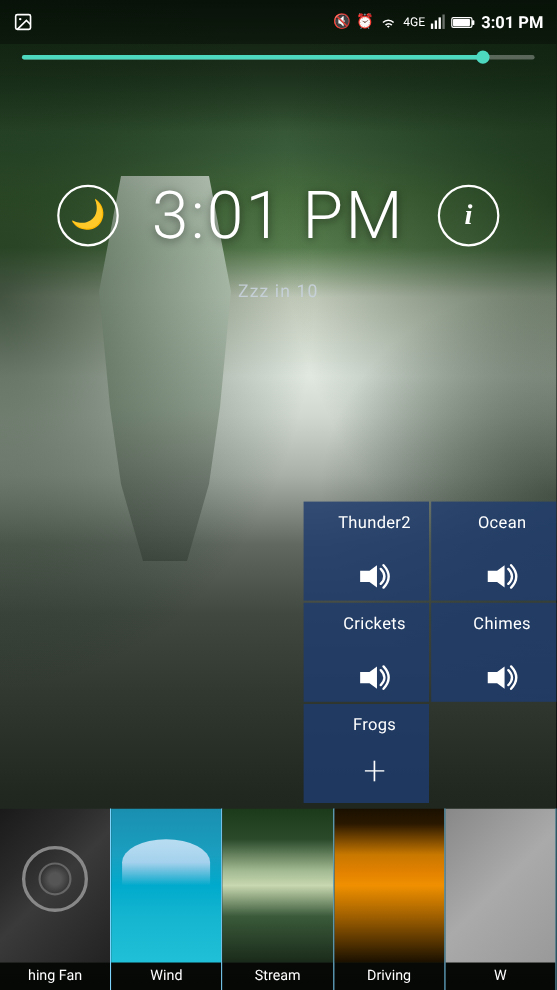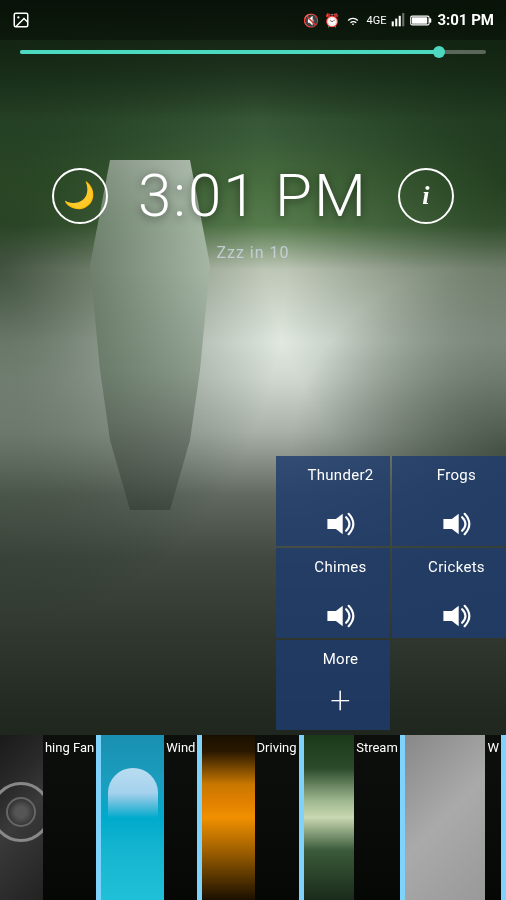--- a/index.html
+++ b/index.html
@@ -192,21 +192,21 @@
       font-size: 60px;
       font-weight: 300;
       color: white;
       letter-spacing: 2px;
       text-shadow: 0 2px 8px rgba(0,0,0,0.5);
     }
 
     .zzz-text {
       color: rgba(200, 210, 220, 0.9);
       font-size: 16px;
-      margin-top: 12px;
+      margin-top: 24px;
       letter-spacing: 1px;
       text-align: center;
     }
 
     
     .sound-grid {
       position: absolute;
       bottom: 170px;
       right: 0;
       width: 230px;
@@ -248,24 +248,25 @@
       left: 0;
       right: 0;
       height: 165px;
       display: flex;
       z-index: 10;
     }
 
     .thumb-item {
       flex: 1;
       display: flex;
+      flex-direction: column;
       overflow: hidden;
       cursor: pointer;
       position: relative;
-      border-right: 5px solid #7dd3fc;
+      border-right: 1px solid #7dd3fc;
     }
 
     .thumb-img {
       flex: 1;
       position: relative;
       overflow: hidden;
     }
 
     .thumb-fan {
       background: linear-gradient(135deg, #1a1a1a 0%, #2a2a2a 30%, #3a3a3a 50%, #222 100%);
@@ -401,48 +402,48 @@
     <span class="sound-label">Thunder2</span>
     <svg class="speaker-svg" viewBox="0 0 40 32" fill="white">
       <polygon points="4,10 14,10 22,4 22,28 14,22 4,22"></polygon>
       <path d="M26,8 Q34,16 26,24" fill="none" stroke="white" stroke-width="2.5" stroke-linecap="round"></path>
       <path d="M29,4 Q40,16 29,28" fill="none" stroke="white" stroke-width="2.5" stroke-linecap="round"></path>
     </svg>
   </div>
 
 
   <div class="sound-tile">
-    <span class="sound-label">Frogs</span>
+    <span class="sound-label">Ocean</span>
+    <svg class="speaker-svg" viewBox="0 0 40 32" fill="white">
+      <polygon points="4,10 14,10 22,4 22,28 14,22 4,22"></polygon>
+      <path d="M26,8 Q34,16 26,24" fill="none" stroke="white" stroke-width="2.5" stroke-linecap="round"></path>
+      <path d="M29,4 Q40,16 29,28" fill="none" stroke="white" stroke-width="2.5" stroke-linecap="round"></path>
+    </svg>
+  </div>
+
+  <div class="sound-tile">
+    <span class="sound-label">Crickets</span>
     <svg class="speaker-svg" viewBox="0 0 40 32" fill="white">
       <polygon points="4,10 14,10 22,4 22,28 14,22 4,22"></polygon>
       <path d="M26,8 Q34,16 26,24" fill="none" stroke="white" stroke-width="2.5" stroke-linecap="round"></path>
       <path d="M29,4 Q40,16 29,28" fill="none" stroke="white" stroke-width="2.5" stroke-linecap="round"></path>
     </svg>
   </div>
 
   <div class="sound-tile">
     <span class="sound-label">Chimes</span>
     <svg class="speaker-svg" viewBox="0 0 40 32" fill="white">
       <polygon points="4,10 14,10 22,4 22,28 14,22 4,22"></polygon>
       <path d="M26,8 Q34,16 26,24" fill="none" stroke="white" stroke-width="2.5" stroke-linecap="round"></path>
       <path d="M29,4 Q40,16 29,28" fill="none" stroke="white" stroke-width="2.5" stroke-linecap="round"></path>
     </svg>
   </div>
 
   <div class="sound-tile">
-    <span class="sound-label">Crickets</span>
-    <svg class="speaker-svg" viewBox="0 0 40 32" fill="white">
-      <polygon points="4,10 14,10 22,4 22,28 14,22 4,22"></polygon>
-      <path d="M26,8 Q34,16 26,24" fill="none" stroke="white" stroke-width="2.5" stroke-linecap="round"></path>
-      <path d="M29,4 Q40,16 29,28" fill="none" stroke="white" stroke-width="2.5" stroke-linecap="round"></path>
-    </svg>
-  </div>
-
-  <div class="sound-tile">
-    <span class="sound-label">More</span>
+    <span class="sound-label">Frogs</span>
     <span class="sound-icon-plus">+</span>
   </div>
 </div>
 
 <div class="thumbnail-strip">
 
   <div class="thumb-item">
     <div class="thumb-img thumb-fan">
       <div class="fan-icon">
         <div class="fan-inner"></div>
@@ -452,27 +453,27 @@
   </div>
 
   <div class="thumb-item">
     <div class="thumb-img thumb-ocean">
       <div class="cloud-area"></div>
     </div>
     <div class="thumb-label">Wind</div>
   </div>
 
   <div class="thumb-item">
+    <div class="thumb-img thumb-stream"></div>
+    <div class="thumb-label">Stream</div>
+  </div>
+
+  <div class="thumb-item">
     <div class="thumb-img thumb-driving"></div>
     <div class="thumb-label">Driving</div>
-  </div>
-
-  <div class="thumb-item">
-    <div class="thumb-img thumb-stream"></div>
-    <div class="thumb-label">Stream</div>
   </div>
 
   <div class="thumb-item">
     <div class="thumb-img thumb-last"></div>
     <div class="thumb-label">W</div>
   </div>
 
 </div>
 
 </body></html>

